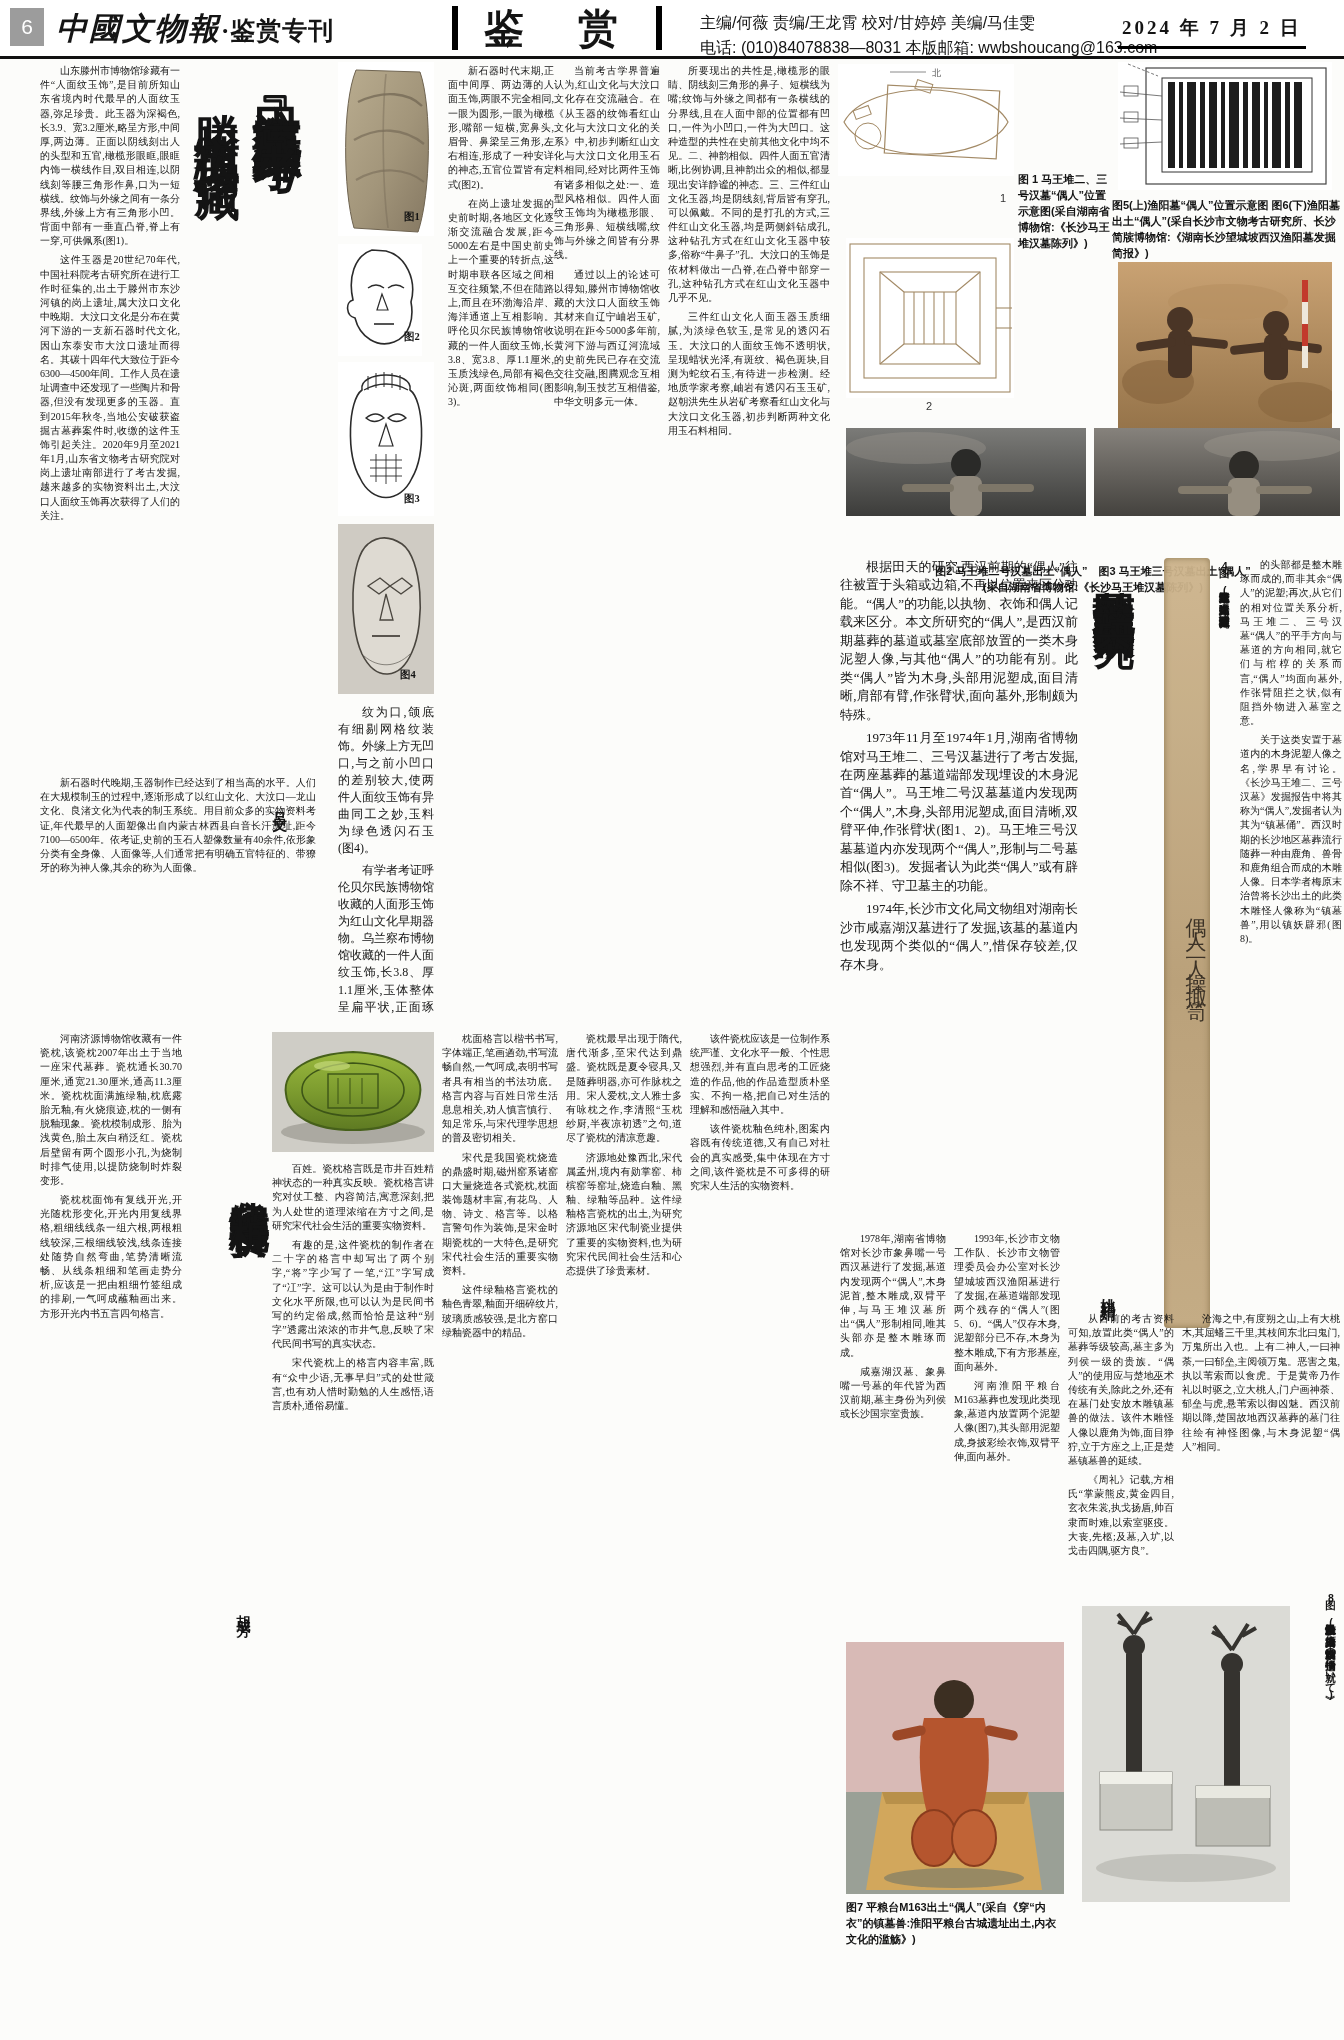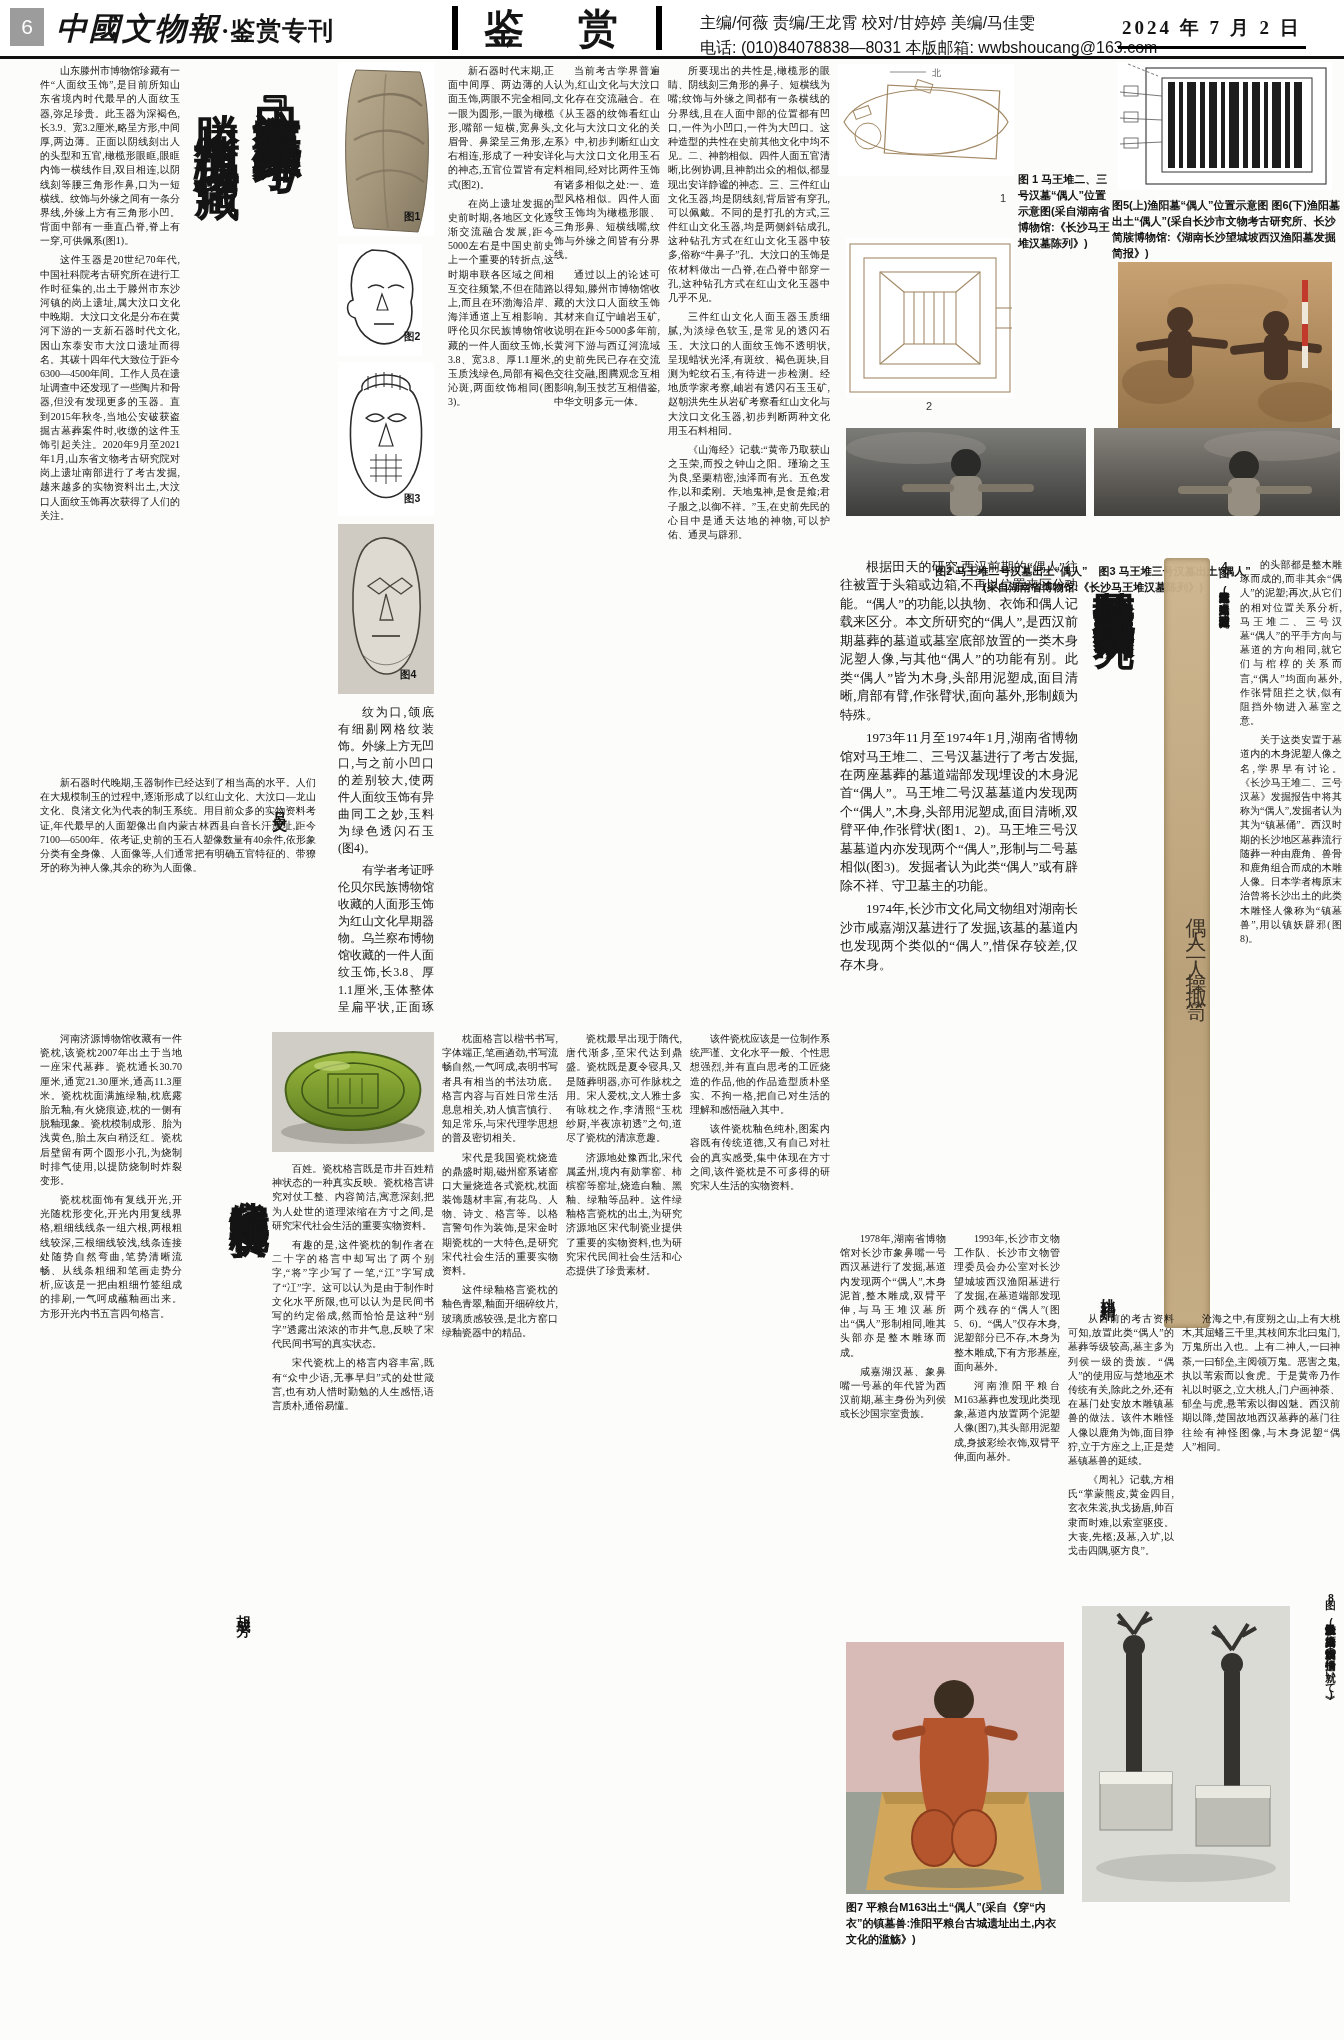--- a/index.html
+++ b/index.html
@@ -23,21 +23,21 @@
   .col p{margin:0 0 5px 0;text-indent:2em;}
   .colw p{margin:12px 0 5px 0;text-indent:2em;}
   
   .vh{position:absolute;writing-mode:vertical-rl;text-orientation:upright;font-weight:bold;
       font-family:"Liberation Serif",serif;overflow:hidden;}
   .vauthor{position:absolute;writing-mode:vertical-rl;text-orientation:upright;font-size:15px;font-weight:bold;letter-spacing:4px;}
   
   .cap{position:absolute;font-family:"Liberation Sans",sans-serif;font-size:11px;font-weight:600;line-height:1.45;}
   .vcap{position:absolute;writing-mode:vertical-rl;text-orientation:upright;
         font-family:"Liberation Sans",sans-serif;font-size:10.5px;font-weight:600;line-height:1.5;}
-  .figlab{position:absolute;font-family:Liberation Sans, sans-serif;font-size:10.5px;font-weight:600;}
+  .figlab{position:absolute;font-family:Liberation Serif, serif;font-size:10.5px;font-weight:600;}
   .dnum{position:absolute;font-family:"Liberation Sans",sans-serif;font-size:11px;color:#333;}
   
   .figbox{position:absolute;overflow:hidden;}
   .slip{position:absolute;background:linear-gradient(180deg,#cdb48c,#b79d74 55%,#c2a87f);border-radius:4px;
         writing-mode:vertical-rl;text-orientation:upright;font-family:"DejaVu Serif",serif;
         color:#33291c;font-size:21px;letter-spacing:14px;padding-top:14px;text-align:center;opacity:.95;
         box-shadow:inset 0 0 6px rgba(80,60,20,.55);}
 </style>
 </head>
 <body>
@@ -152,21 +152,20 @@
       <p>新石器时代末期,正面中间厚、两边薄的人面玉饰,两眼不完全相同,一眼为圆形,一眼为橄榄形,嘴部一短横,宽鼻头,眉骨、鼻梁呈三角形,左右相连,形成了一种安详的神态,五官位置皆有定式(图2)。</p>
       <p>在岗上遗址发掘的史前时期,各地区文化逐渐交流融合发展,距今5000左右是中国史前史上一个重要的转折点,这时期串联各区域之间相互交往频繁,不但在陆路上,而且在环渤海沿岸、海洋通道上互相影响。呼伦贝尔民族博物馆收藏的一件人面纹玉饰,长3.8、宽3.8、厚1.1厘米,玉质浅绿色,局部有褐色沁斑,两面纹饰相同(图3)。</p>
     </div>
   <div class="col" style="left:554px;top:64px;width:106px;height:952px;">
       <p>当前考古学界普遍认为,红山文化与大汶口文化存在交流融合。在《从玉器的纹饰看红山文化与大汶口文化的关系》中,初步判断红山文化与大汶口文化用玉石料相同,经对比两件玉饰有诸多相似之处:一、造型风格相似。四件人面纹玉饰均为橄榄形眼、三角形鼻、短横线嘴,纹饰与外缘之间皆有分界线。</p>
       <p>通过以上的论述可以得知,滕州市博物馆收藏的大汶口人面纹玉饰其材来自辽宁岫岩玉矿,说明在距今5000多年前,黄河下游与西辽河流域的史前先民已存在交流交往交融,图腾观念互相影响,制玉技艺互相借鉴,中华文明多元一体。</p>
     </div>
   <div class="col" style="left:668px;top:64px;width:162px;height:952px;font-size:10px;">
       <p>所要现出的共性是,橄榄形的眼睛、阴线刻三角形的鼻子、短横线为嘴;纹饰与外缘之间都有一条横线的分界线,且在人面中部的位置都有凹口,一件为小凹口,一件为大凹口。这种造型的共性在史前其他文化中均不见。二、神韵相似。四件人面五官清晰,比例协调,且神韵出众的相似,都显现出安详静谧的神态。三、三件红山文化玉器,均是阴线刻,背后皆有穿孔,可以佩戴。不同的是打孔的方式,三件红山文化玉器,均是两侧斜钻成孔,这种钻孔方式在红山文化玉器中较多,俗称“牛鼻子”孔。大汶口的玉饰是依材料做出一凸脊,在凸脊中部穿一孔,这种钻孔方式在红山文化玉器中几乎不见。</p>
       <p>三件红山文化人面玉器玉质细腻,为淡绿色软玉,是常见的透闪石玉。大汶口的人面纹玉饰不透明状,呈现蜡状光泽,有斑纹、褐色斑块,目测为蛇纹石玉,有待进一步检测。经地质学家考察,岫岩有透闪石玉玉矿,赵朝洪先生从岩矿考察看红山文化与大汶口文化玉器,初步判断两种文化用玉石料相同。</p>
-      <p>《山海经》记载:“黄帝乃取获山之玉荣,而投之钟山之阳。瑾瑜之玉为良,坚栗精密,浊泽而有光。五色发作,以和柔刚。天地鬼神,是食是飨;君子服之,以御不祥。”玉,在史前先民的心目中是通天达地的神物,可以护佑、通灵与辟邪。</p>
     </div>
 
   <div class="figbox" style="left:838px;top:64px;width:176px;height:112px;">
     <svg width="176" height="112" viewBox="0 0 176 112">
       <rect width="176" height="112" fill="#fff"></rect>
       <line x1="52" y1="8" x2="88" y2="8" stroke="#8a8a8a" stroke-width="1"></line>
       <text x="94" y="12" font-size="9" fill="#555" font-family="sans-serif">北</text>
       <path d="M6,58 C30,14 148,16 170,58 C148,100 30,102 6,58 Z" fill="none" stroke="#a38a66" stroke-width="1.2"></path>
       <rect x="48" y="24" width="112" height="68" fill="none" stroke="#a38a66" stroke-width="1.2" transform="rotate(3 104 58)"></rect>
       <circle cx="30" cy="72" r="13" fill="none" stroke="#a38a66" stroke-width="1"></circle>

